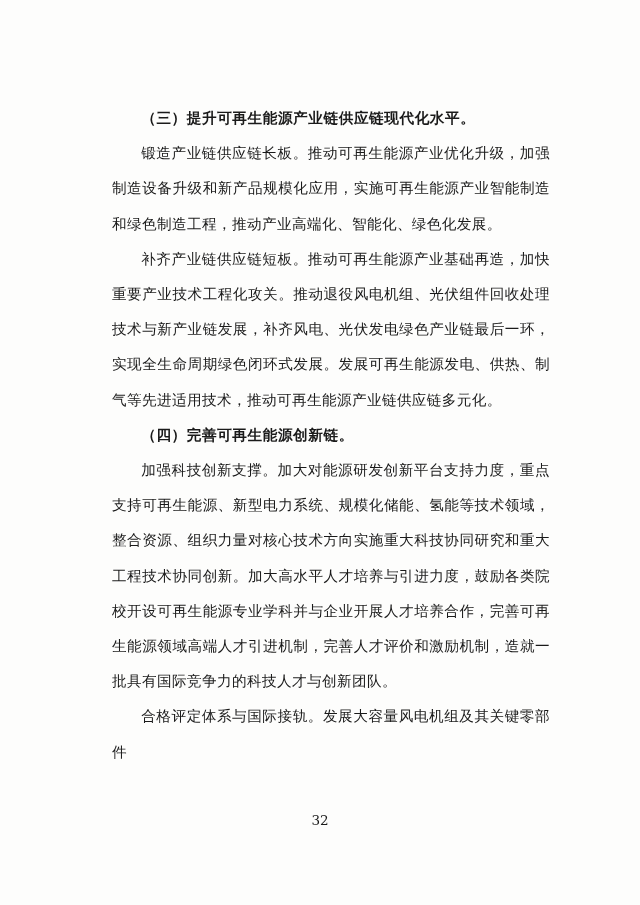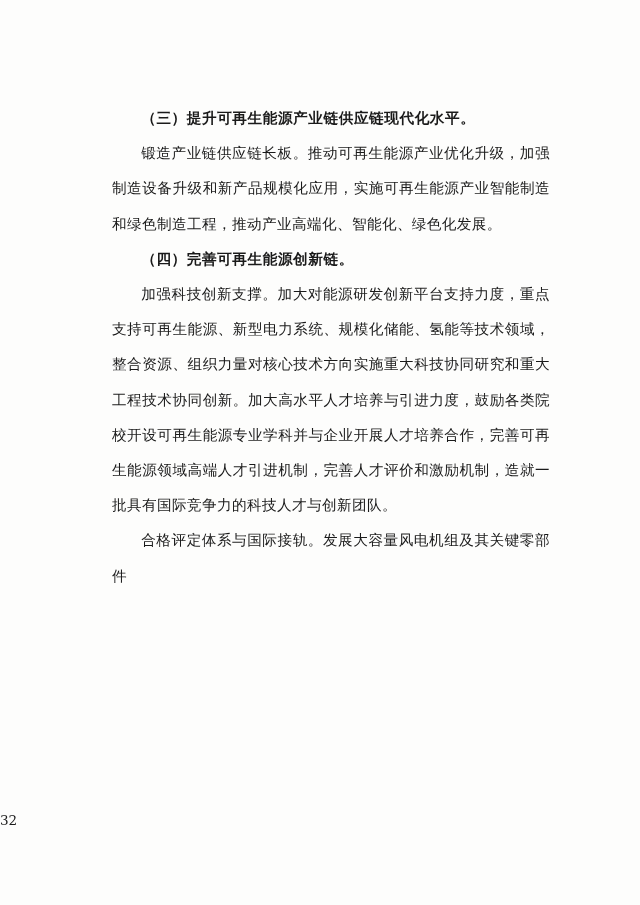--- a/index.html
+++ b/index.html
@@ -39,35 +39,37 @@
     letter-spacing: 0.6px;
   }
   .lead {
     font-weight: normal;
   }
   .page-number {
     position: absolute;
     left: 0;
     right: 0;
     top: 812px;
+    text-align: center;
     font-size: 13.5px;
     font-family: "DejaVu Serif", serif;
     color: #1a1a1a;
   }
 </style>
 </head>
 <body>
 
 <div class="page">
   <div class="doc-body">
 
     <p class="para heading">（三）提升可再生能源产业链供应链现代化水平。</p>
 
     <p class="para"><span class="lead">锻造产业链供应链长板</span><span>。推动可再生能源产业优化升级，加强制造设备升级和新产品规模化应用，实施可再生能源产业智能制造和绿色制造工程，推动产业高端化、智能化、绿色化发展。</span></p>
 
+    <p class="para"><span class="lead">补齐产业链供应链短板</span><span>。推动可再生能源产业基础再造，加快重要产业技术工程化攻关。推动退役风电机组、光伏组件回收处理技术与新产业链发展，补齐风电、光伏发电绿色产业链最后一环，实现全生命周期绿色闭环式发展。发展可再生能源发电、供热、制气等先进适用技术，推动可再生能源产业链供应链多元化。</span></p>
 
 
     <p class="para heading">（四）完善可再生能源创新链。</p>
 
     <p class="para"><span class="lead">加强科技创新支撑</span><span>。加大对能源研发创新平台支持力度，重点支持可再生能源、新型电力系统、规模化储能、氢能等技术领域，整合资源、组织力量对核心技术方向实施重大科技协同研究和重大工程技术协同创新。加大高水平人才培养与引进力度，鼓励各类院校开设可再生能源专业学科并与企业开展人才培养合作，完善可再生能源领域高端人才引进机制，完善人才评价和激励机制，造就一批具有国际竞争力的科技人才与创新团队。</span></p>
 
     <p class="para"><span class="lead">合格评定体系与国际接轨</span><span>。发展大容量风电机组及其关键零部件</span></p>
 
   </div>
 

